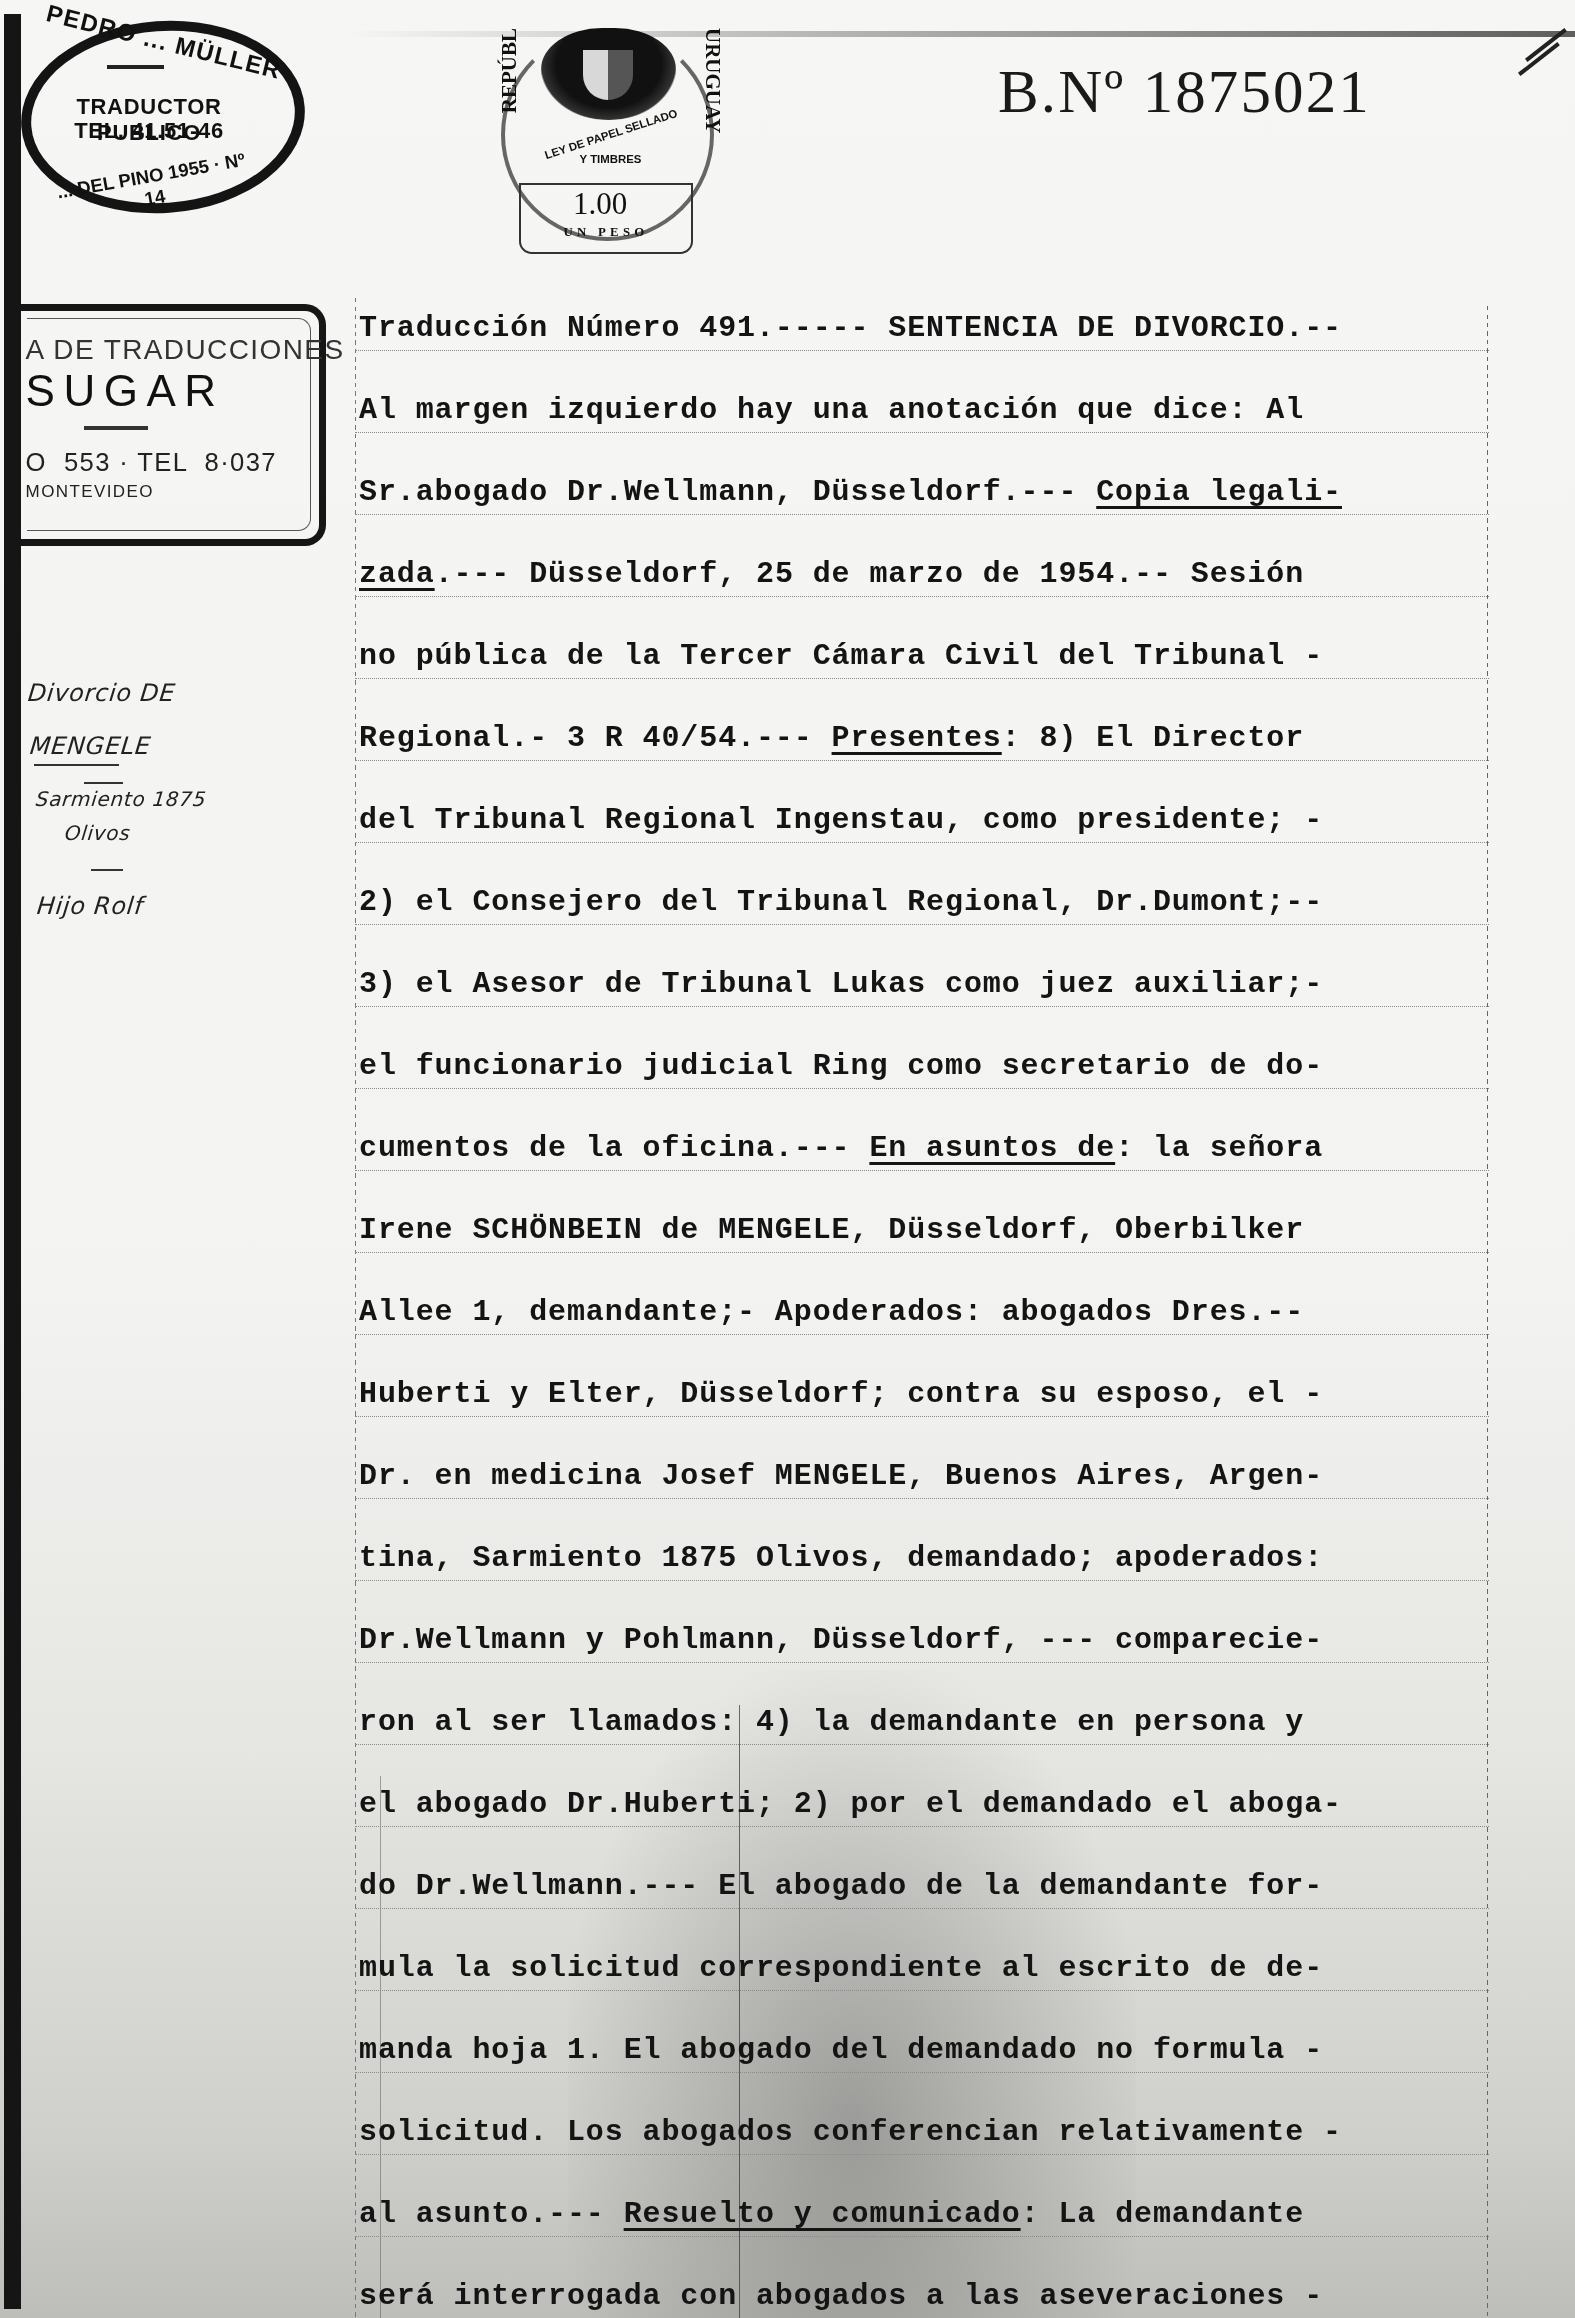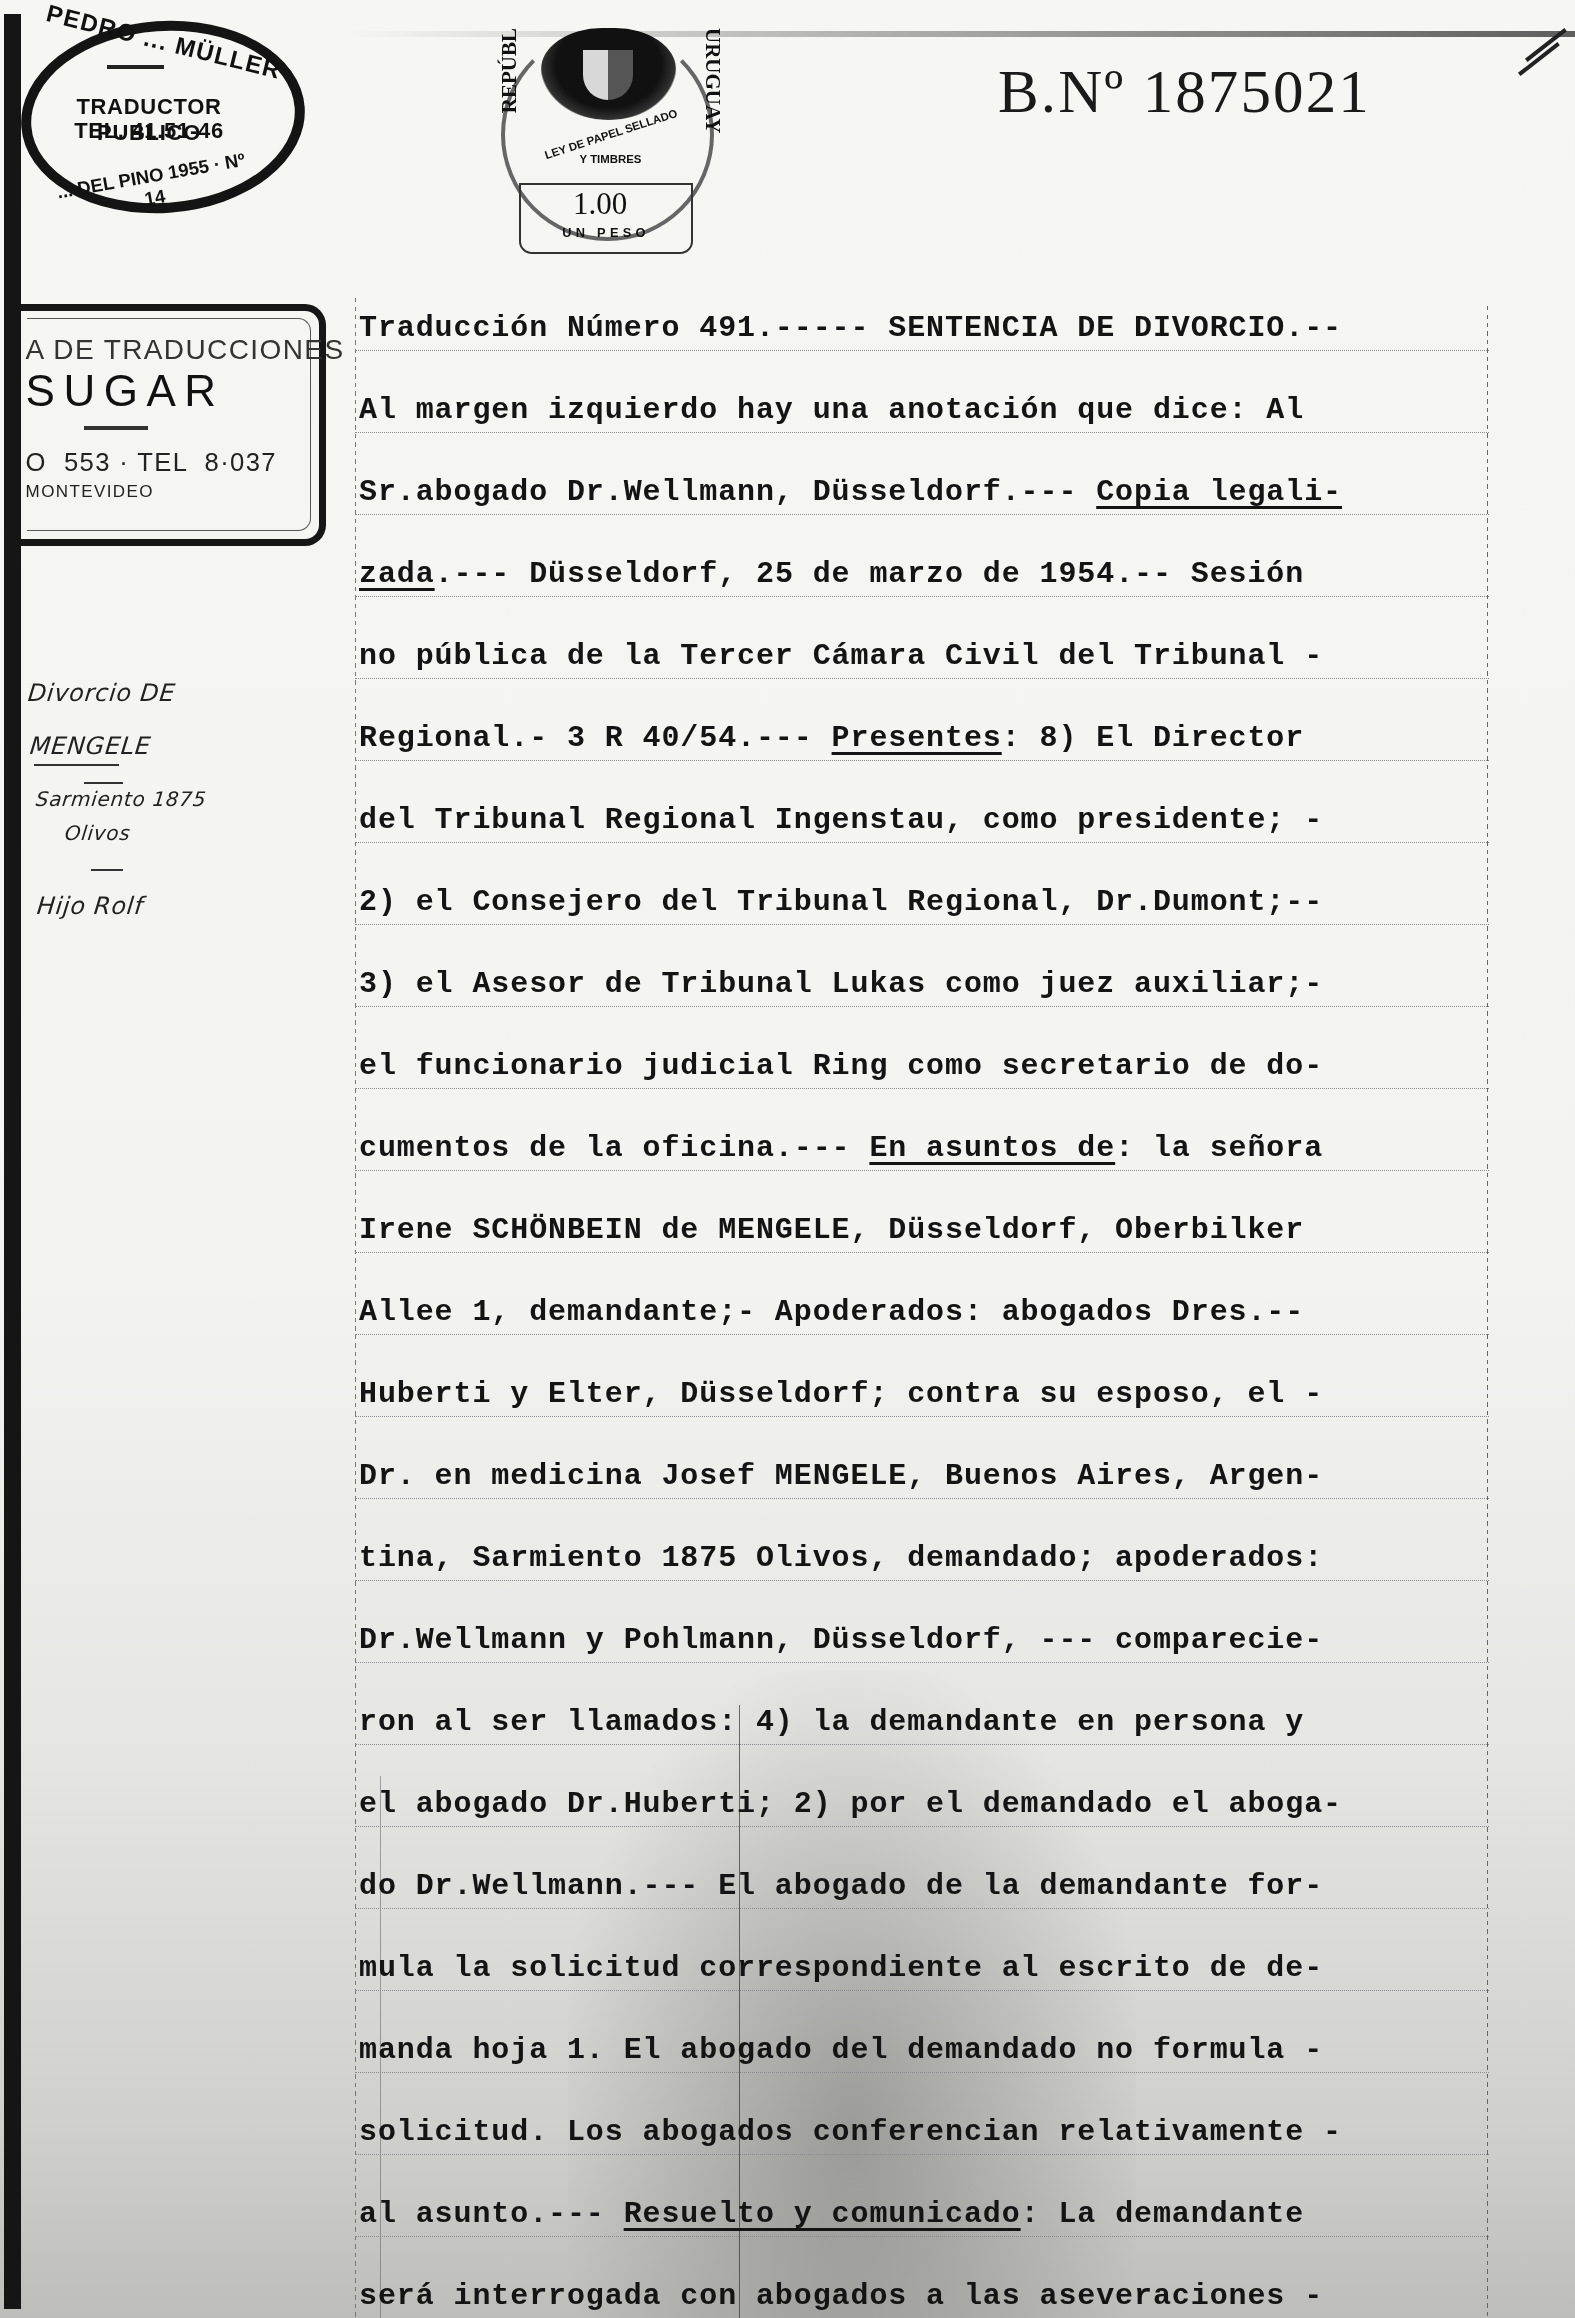--- a/index.html
+++ b/index.html
@@ -46,21 +46,21 @@
   
   .arms-ring { position:absolute; left:501px; top:28px; width:213px; height:213px; border:4.3px solid #666; border-radius:50%; box-sizing:border-box; border-top-color:transparent; }
   .arms { position:absolute; left:541px; top:28px; width:135px; height:92px; background:radial-gradient(ellipse at 50% 40%, #111 0%, #111 55%, #333 70%, rgba(0,0,0,0) 72%); border-radius:45% 45% 50% 50%; }
   .arms-shield { position:absolute; left:583px; top:50px; width:50px; height:50px; background:linear-gradient(90deg,#d8d8d8 0 50%,#555 50% 100%); border-radius:0 0 25px 25px; }
   .arms-left { position:absolute; left:497px; top:28px; font-family:"Liberation Serif",serif; font-weight:bold; font-size:21px; writing-mode:vertical-rl; transform:rotate(180deg); }
   .arms-right { position:absolute; left:700px; top:28px; font-family:"Liberation Serif",serif; font-weight:bold; font-size:21px; writing-mode:vertical-rl; }
   .arms-arc { position:absolute; left:540px; top:128px; width:142px; text-align:center; font-family:"Liberation Sans",sans-serif; font-size:11.4px; font-weight:bold; transform:rotate(-18deg); }
   .arms-arc2 { position:absolute; left:561px; top:153px; width:99px; text-align:center; font-family:"Liberation Sans",sans-serif; font-size:11.4px; font-weight:bold; }
   .value-box { position:absolute; left:519px; top:183px; width:174px; height:71px; border:2.1px solid #333; border-radius:0 0 12.8px 12.8px; box-sizing:border-box; }
   .value-num { position:absolute; left:519px; top:186px; width:162px; text-align:center; font-family:"Liberation Serif",serif; font-size:31px; }
-  .value-word { position:absolute; left:519px; top:225px; width:174px; text-align:center; font-family:Liberation Sans, sans-serif; font-size:12.8px; letter-spacing:4.3px; font-weight:bold; }
+  .value-word { position:absolute; left:519px; top:225px; width:174px; text-align:center; font-family:Liberation Serif, serif; font-size:12.8px; letter-spacing:4.3px; font-weight:bold; }
 
   
   .serial { position:absolute; left:998px; top:57px; font-family:"Liberation Serif",serif; font-size:61px; letter-spacing:2.1px; color:#1a1a1a; }
 
   
   .hw { position:absolute; font-family:"DejaVu Sans",sans-serif; font-style:italic; color:#222; font-size:24px; letter-spacing:0.7px; transform:skewX(-6deg); }
   .hw-rule { position:absolute; height:2.1px; background:#333; }
 
   
   .body-lines { position:absolute; left:359px; top:307px; width:1130px; }

